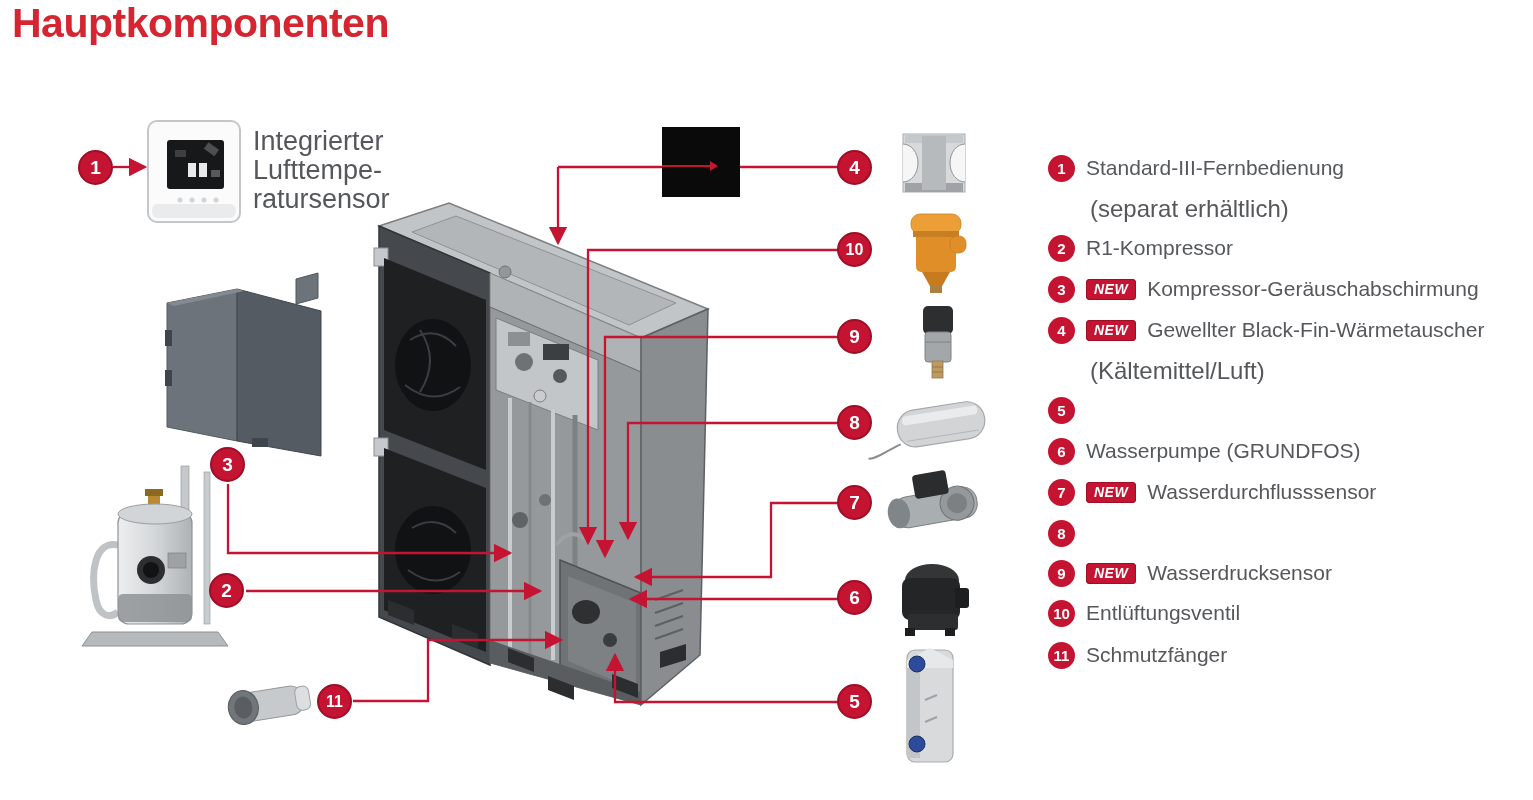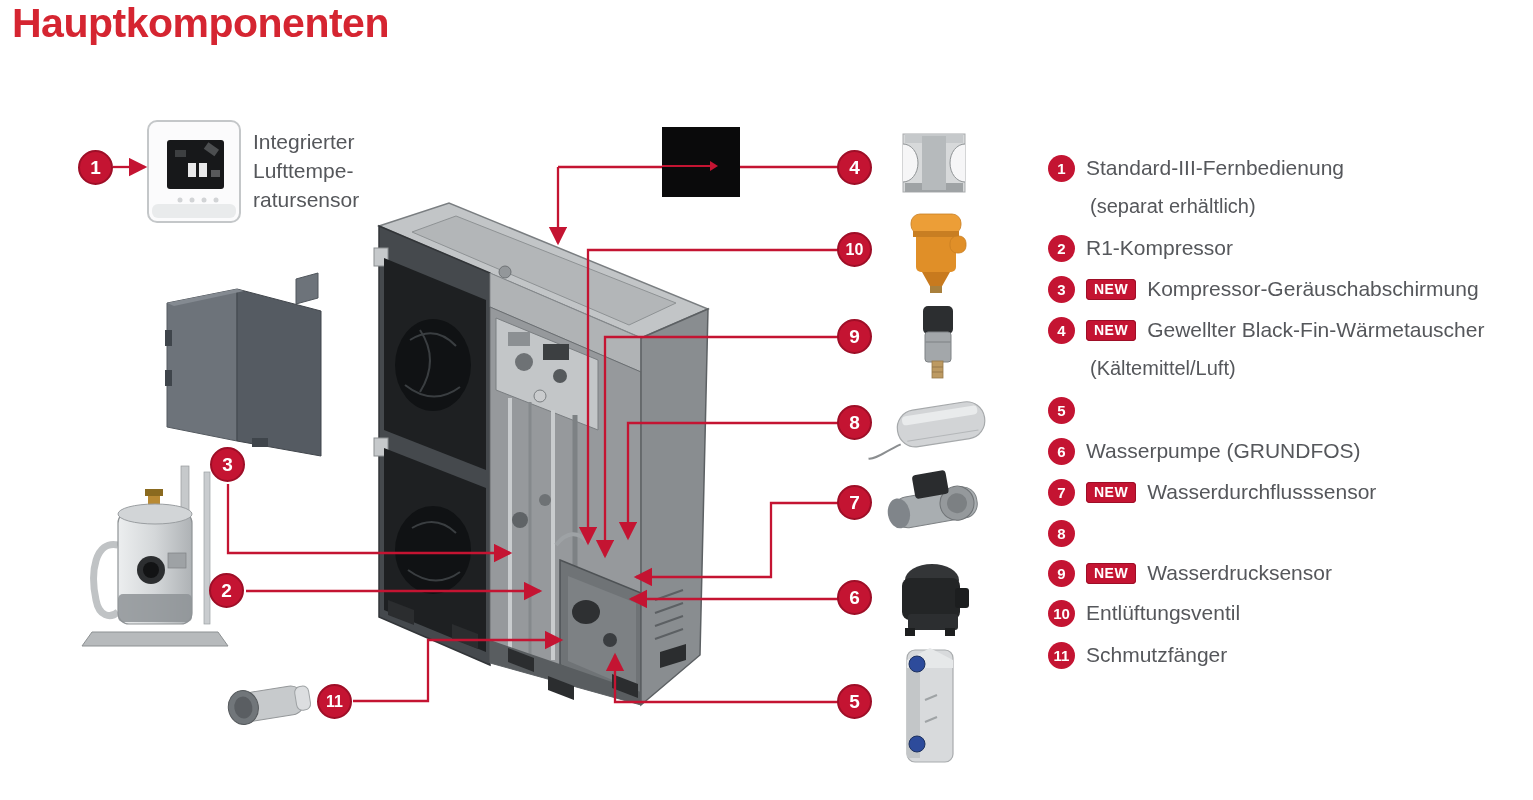--- a/index.html
+++ b/index.html
@@ -18,29 +18,29 @@
   .callout{position:absolute;z-index:4;width:35px;height:35px;border-radius:50%;
     background:var(--red);border:2px solid var(--red-dark);color:#fff;font-weight:bold;
     font-size:19px;display:flex;align-items:center;justify-content:center;line-height:1;}
   .callout.small{font-size:16px;}
   
   .black-square{position:absolute;z-index:2;left:662px;top:127px;width:78px;height:70px;background:#0a0a0b;}
   .black-square .arrowline{position:absolute;left:0;top:38px;width:50px;height:2.4px;background:var(--red);}
   .black-square .arrowhead{position:absolute;left:48px;top:34px;width:0;height:0;
     border-left:8px solid var(--red);border-top:5px solid transparent;border-bottom:5px solid transparent;}
   
-  .device-label{position:absolute;z-index:3;left:253px;top:127px;font-size:21px;color:var(--text);line-height:29px;}
+  .device-label{position:absolute;z-index:3;left:253px;top:127px;font-size:27px;color:var(--text);line-height:29px;}
   
   .legend-row{position:absolute;left:1048px;z-index:3;display:flex;align-items:center;gap:11px;height:30px;}
   .legend-num{flex:0 0 auto;width:27px;height:27px;border-radius:50%;background:var(--red);
     color:#fff;font-weight:bold;font-size:15px;display:flex;align-items:center;justify-content:center;line-height:1;}
   .legend-new{flex:0 0 auto;background:var(--red);color:#fff;font-weight:bold;font-size:14px;
-    padding:2px 8px 3px;border-radius:4px;letter-spacing:0.5px;box-shadow:inset 0 0 0 1px var(--red-dark);}
+    padding:2px 8px 3px;border-radius:4px;letter-spacing:0.5px;box-shadow:inset 0 0 0 1px var(--red-dark);font-style:italic;}
   .legend-text{white-space:nowrap;font-size:21px;color:var(--text);}
-  .legend-cont{position:absolute;left:1090px;z-index:3;font-size:20px;color:var(--text);white-space:nowrap;}
+  .legend-cont{position:absolute;left:1090px;z-index:3;font-size:24px;color:var(--text);white-space:nowrap;}
 </style>
 </head>
 <body>
 
 <div class="stage">
 
   <svg class="diagram" width="1533" height="800" viewBox="0 0 1533 800">
     <defs>
       <marker id="arrR" markerWidth="9" markerHeight="9" refX="7" refY="4" orient="auto">
         <path d="M0,0 L8,4 L0,8 z" fill="#c41432"></path>

